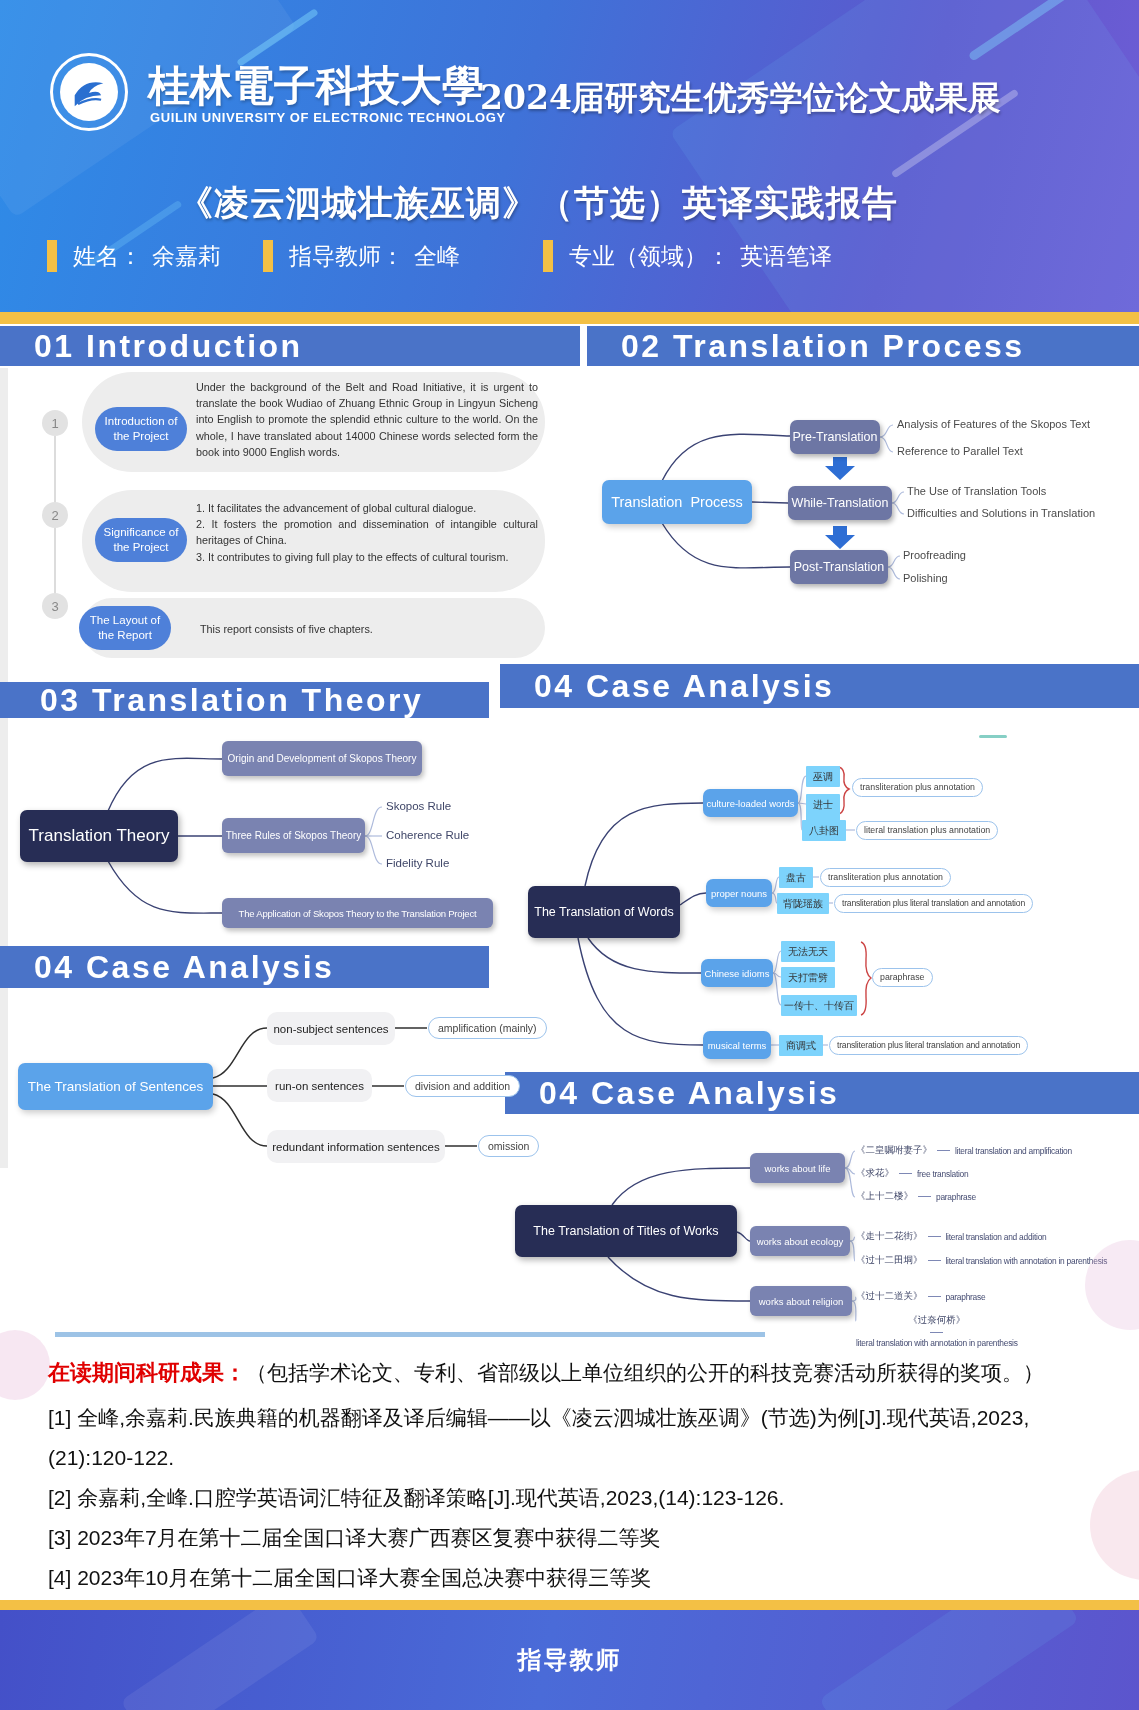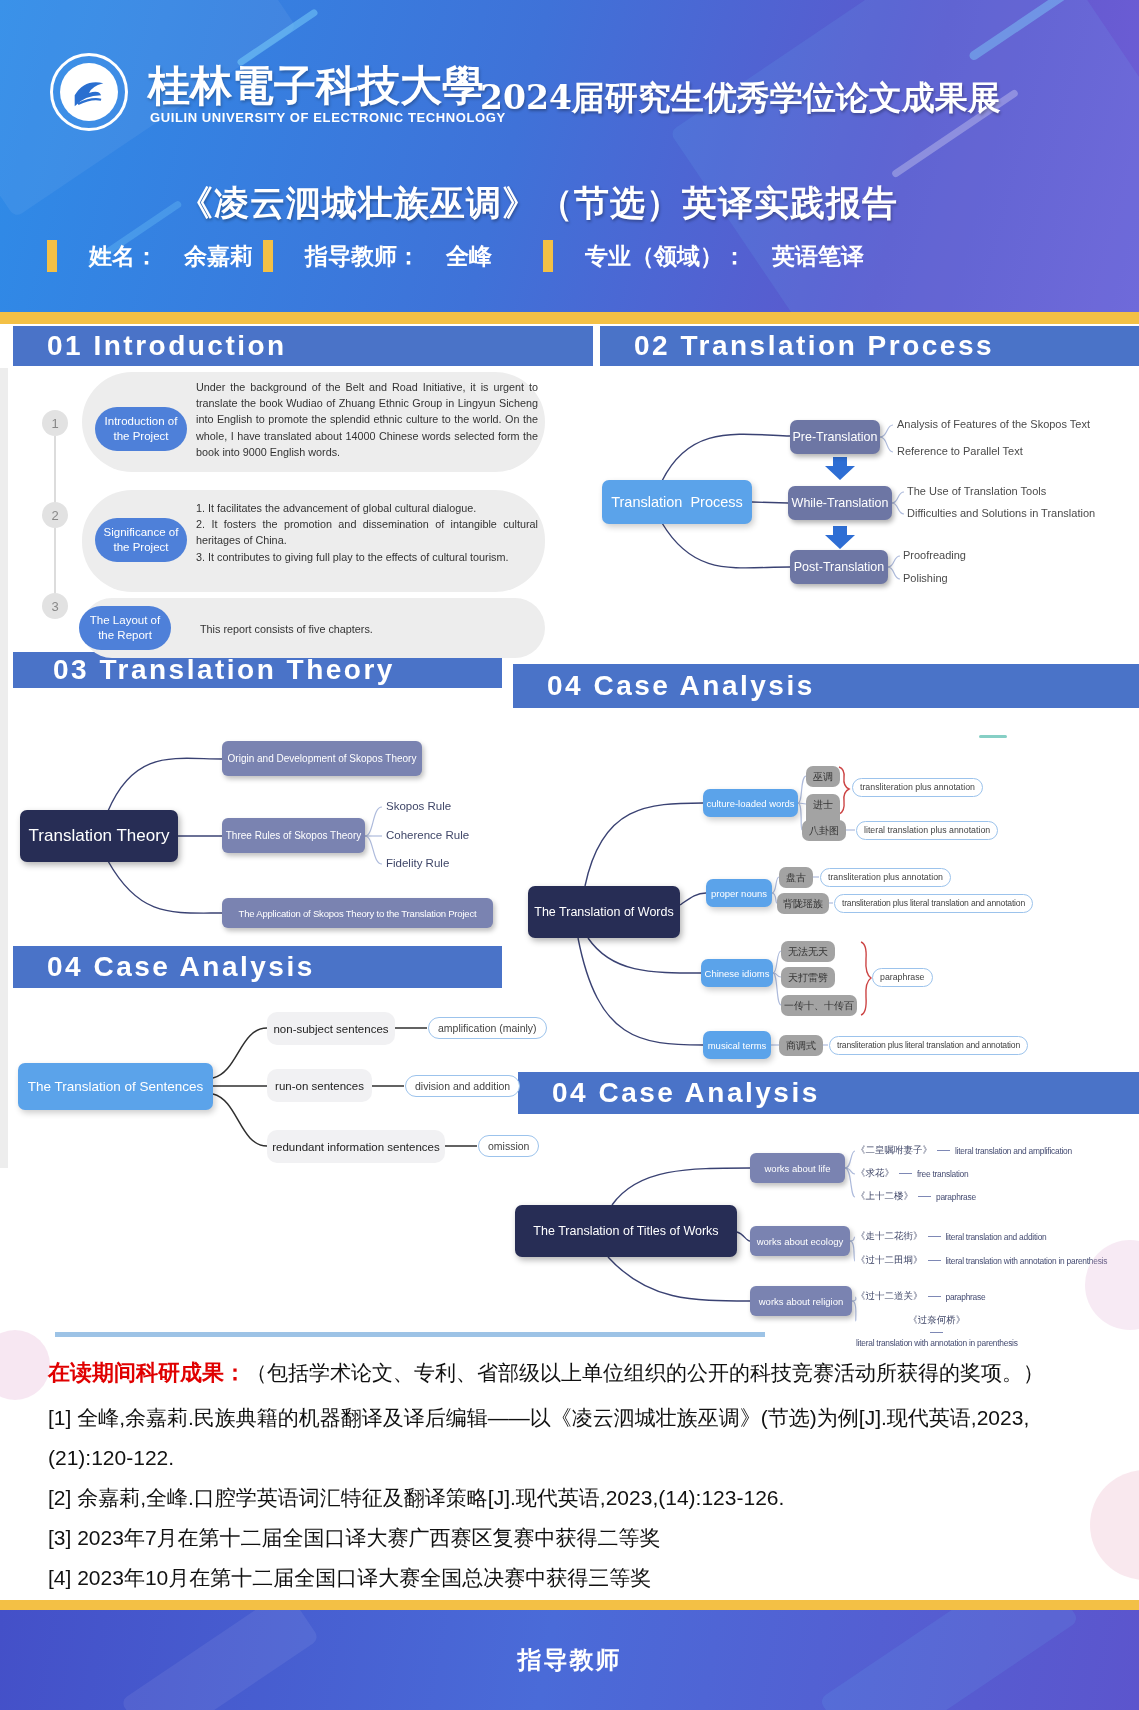--- a/index.html
+++ b/index.html
@@ -12,47 +12,47 @@
   .deco{position:absolute;transform:rotate(-34deg);border-radius:8px;}
   .logo{left:50px;top:53px;width:78px;height:78px;border:3px solid #fff;border-radius:50%;}
   .logo-in{position:absolute;inset:7px;background:#fff;border-radius:50%;display:flex;align-items:center;justify-content:center;}
   .uni-cn{left:148px;top:58px;font-family:"DejaVu Serif",serif;font-weight:bold;font-size:42px;color:#fff;
           text-shadow:1px 2px 3px rgba(0,0,0,.25);white-space:nowrap;}
   .uni-en{left:150px;top:110px;font-size:13px;font-weight:bold;color:#fff;letter-spacing:.6px;white-space:nowrap;}
   .exh{left:480px;top:76px;font-family:"DejaVu Serif",serif;font-weight:bold;font-size:33px;color:#fff;
        text-shadow:1px 2px 3px rgba(0,0,0,.3);white-space:nowrap;}
   .thesis{left:0;top:180px;width:1076px;text-align:center;font-size:35px;font-weight:bold;color:#fff;
           letter-spacing:1px;text-shadow:1px 2px 3px rgba(0,0,0,.3);}
-  .meta{top:240px;height:32px;display:flex;align-items:center;color:#fff;font-size:23px;font-weight:bold;white-space:nowrap;gap:16px;}
+  .meta{top:240px;height:32px;display:flex;align-items:center;color:#fff;font-size:23px;font-weight:normal;white-space:nowrap;}
   .ybar{width:10px;height:32px;background:#f3c045;margin-right:16px;flex:0 0 auto;}
   
   .ystrip{background:#f3c045;}
-  .bar{background:#4a73c8;color:#fff;font-weight:bold;font-size:28px;letter-spacing:2.5px;
-       display:flex;align-items:center;padding-left:34px;margin-left:13px;}
+  .bar{background:#4a73c8;color:#fff;font-weight:bold;font-size:32px;letter-spacing:2.5px;
+       display:flex;align-items:center;padding-left:34px;}
   .edge{background:#ededed;}
   
   .cont{background:#ededed;}
   .numc{width:26px;height:26px;border-radius:50%;background:#e2e2e2;color:#888;font-size:13px;
         display:flex;align-items:center;justify-content:center;z-index:3;}
   .tline{width:2px;background:#dcdcdc;}
   .ipill{background:#4e80d9;color:#fff;border-radius:23px;font-size:11.5px;line-height:1.3;
          display:flex;align-items:center;justify-content:center;text-align:center;padding:0 6px;}
   .itxt{font-size:10.8px;line-height:16.2px;color:#333;text-align:justify;white-space:pre-line;}
   
   .navy{background:#272d55;color:#fff;border-radius:7px;display:flex;align-items:center;justify-content:center;
         text-align:center;box-shadow:2px 3px 6px rgba(0,0,0,.3);}
   .lblue{background:#5ba3ea;color:#fff;border-radius:7px;display:flex;align-items:center;justify-content:center;
          text-align:center;box-shadow:2px 3px 6px rgba(0,0,0,.2);}
   .stage{background:#6d76a4;color:#fff;border-radius:7px;display:flex;align-items:center;justify-content:center;
          box-shadow:2px 3px 5px rgba(0,0,0,.3);font-size:12.5px;}
   .slate{background:#7a83b1;color:#fff;border-radius:6px;display:flex;align-items:center;justify-content:center;
          text-align:left;box-shadow:2px 3px 5px rgba(0,0,0,.25);}
   .leaf{font-size:11px;color:#4a4a4a;white-space:nowrap;}
   .tleaf{font-size:11.5px;color:#3f4668;white-space:nowrap;}
-  .term{background:#a3a3a3;color:#333;border-radius:7px;font-size:10px;text-align:center;white-space:nowrap;}
+  .term{background:#7dd3fc;color:#333;border-radius:1px;font-size:10px;text-align:center;white-space:nowrap;}
   .spill{background:#fff;border:1px solid #9cc3ec;border-radius:10px;color:#444;white-space:nowrap;
          font-size:8.8px;padding:0 7px;line-height:17px;height:19px;}
   .tight{font-size:8.6px;letter-spacing:-.2px;}
   .grow{background:#f1f1f3;color:#222;border-radius:10px;display:flex;align-items:center;justify-content:center;
         font-size:11.5px;}
   .bpill{background:#fff;border:1px solid #9cc3ec;border-radius:11px;color:#444;white-space:nowrap;
          font-size:10.5px;padding:0 9px;line-height:20px;height:22px;}
   .wrow{display:flex;align-items:center;gap:5px;white-space:nowrap;}
   .tw{font-size:9.5px;color:#3d4466;}
   .ts{font-size:8.4px;letter-spacing:-.25px;color:#454c72;}
@@ -179,21 +179,21 @@
       <path d="M861,942 Q867,944 866,959 Q865,974 871,978 Q865,982 866,997 Q867,1013 861,1015"></path>
     </g>
   </svg>
 
   <div class="abs bar" style="left:0;top:326px;width:580px;height:40px;">
       <span>01 Introduction</span>
     </div>
   <div class="abs bar" style="left:587px;top:326px;width:552px;height:40px;">
       <span>02 Translation Process</span>
     </div>
-  <div class="abs bar" style="left:0;top:652px;width:489px;height:36px;padding-left:40px;">
+  <div class="abs bar" style="left:0;top:682px;width:489px;height:36px;padding-left:40px;">
       <span>03 Translation Theory</span>
     </div>
   <div class="abs bar" style="left:500px;top:664px;width:639px;height:44px;">
       <span>04 Case Analysis</span>
     </div>
   <div class="abs bar" style="left:0;top:946px;width:489px;height:42px;">
       <span>04 Case Analysis</span>
     </div>
   <div class="abs bar" style="left:505px;top:1072px;width:634px;height:42px;">
       <span>04 Case Analysis</span>

